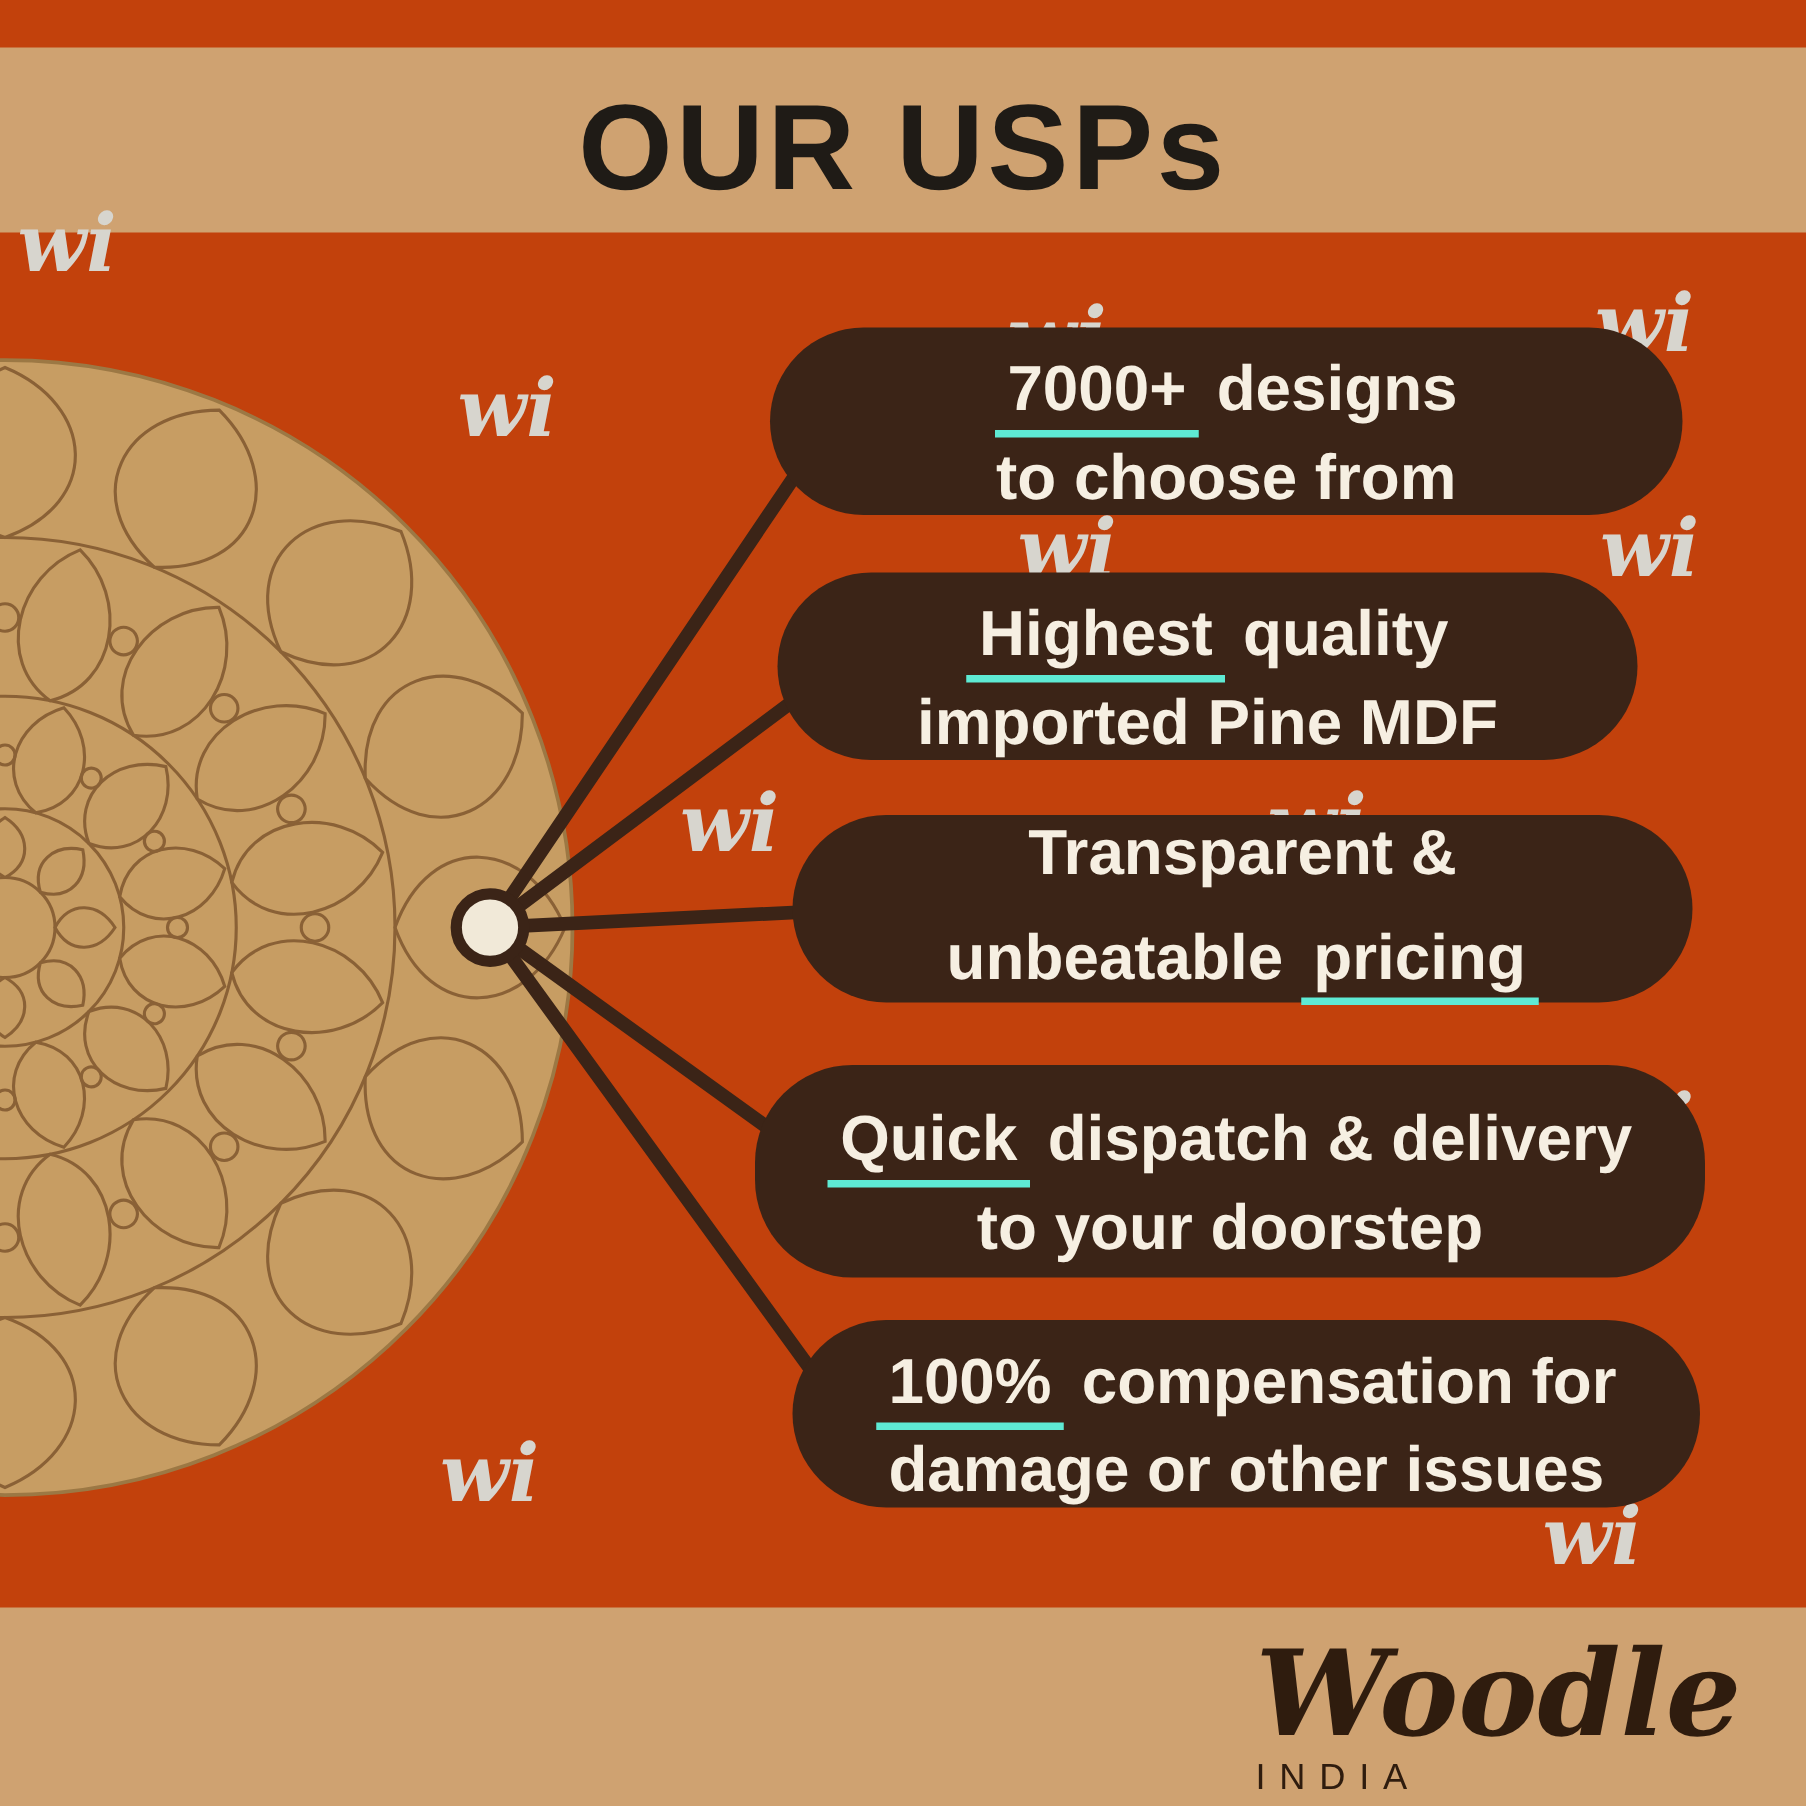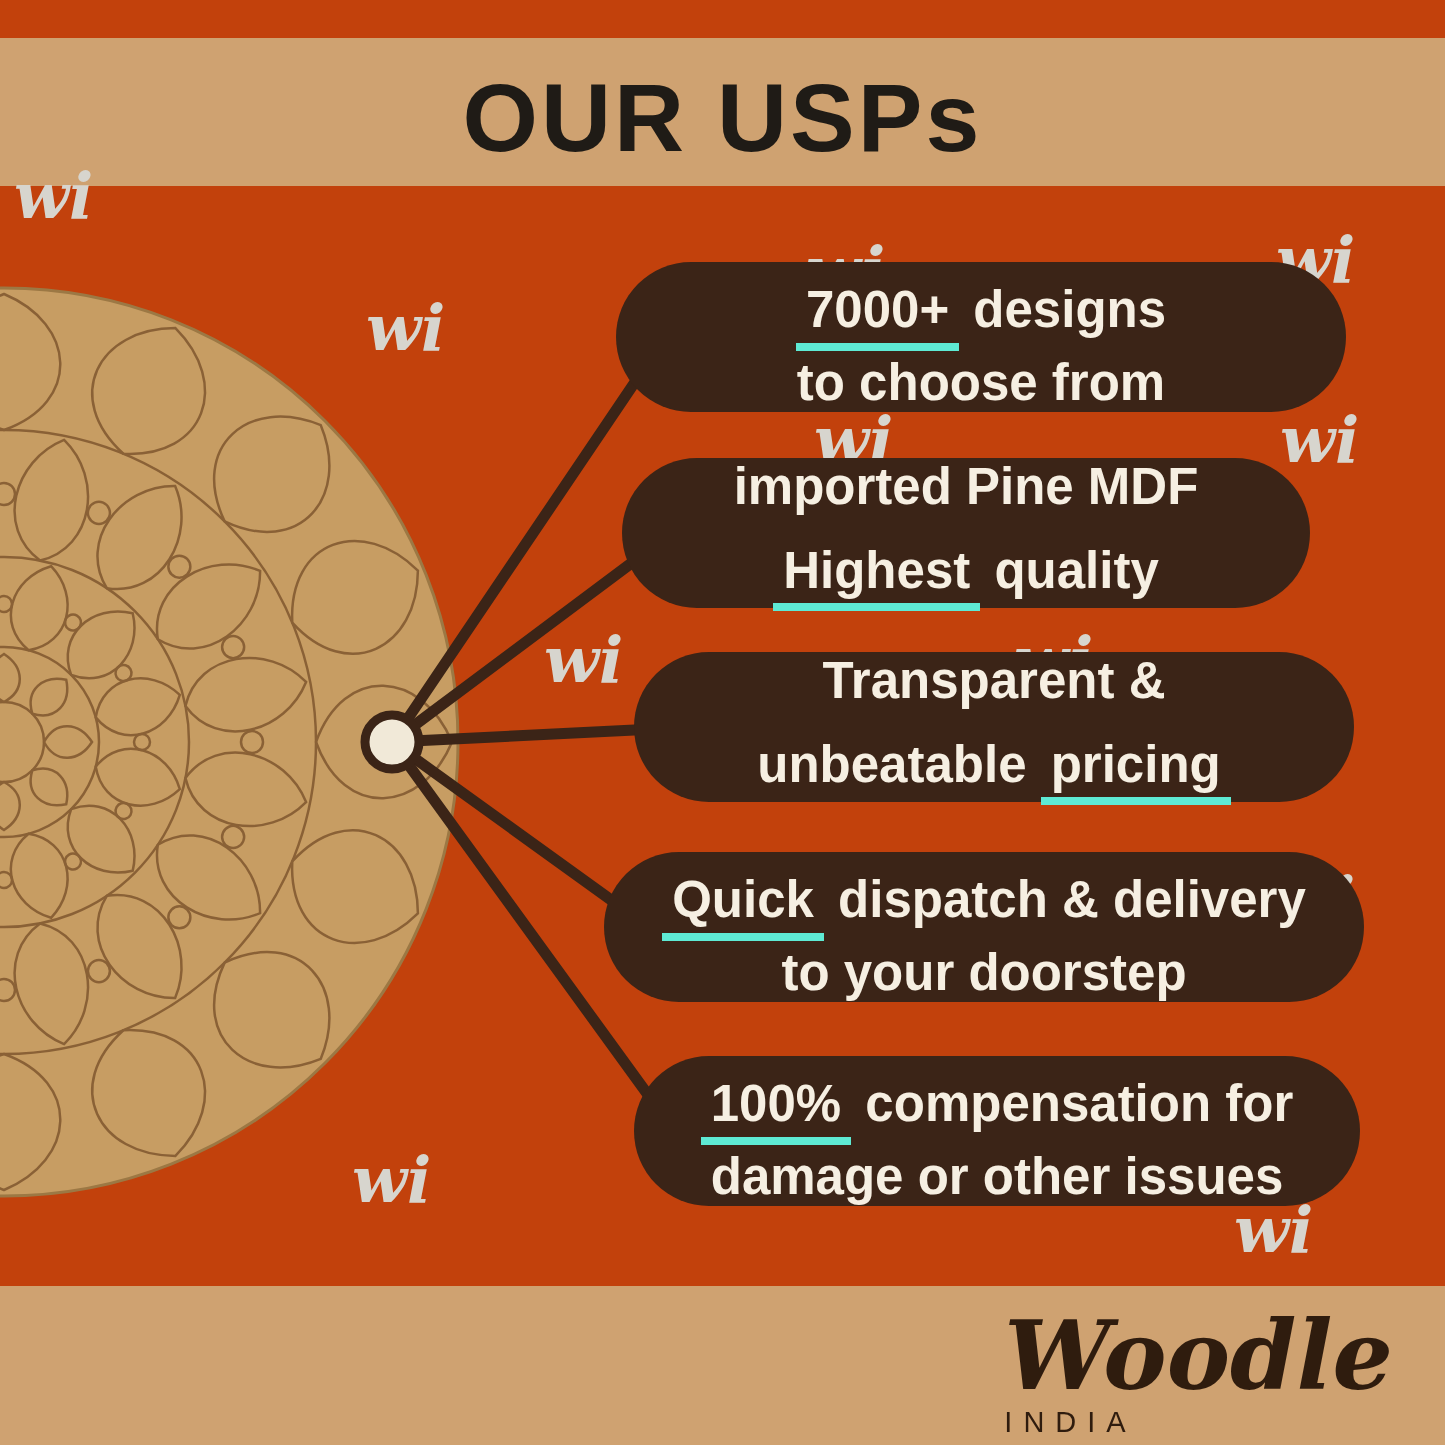--- a/index.html
+++ b/index.html
@@ -44,26 +44,26 @@
   .cline{stroke:#3b2417;stroke-width:11;stroke-linecap:round;}
 
   
   .pill{
     position:absolute;z-index:5;background:#3b2417;border-radius:78px;
     color:#f6efe2;display:flex;flex-direction:column;align-items:center;
     justify-content:center;text-align:center;font-weight:bold;
     font-size:51px;line-height:1.26;
   }
   .pill-line{white-space:nowrap;}
-  .u{display:inline-block;border-bottom:8px solid #5eead4;padding:0 10px;margin-top:19px;}
+  .u{display:inline-block;border-bottom:6px solid #5eead4;padding:0 10px;margin-top:19px;}
   .u:empty{display:none;}
   .pill.p1{top:262px;left:616px;width:730px;height:150px;}
   .pill.p2{top:458px;left:622px;width:688px;height:150px;}
   .pill.p3{top:652px;left:634px;width:720px;height:150px;}
-  .pill.p4{top:852px;left:604px;width:760px;height:150px;}
+  .pill.p4{top:852px;left:604px;width:760px;height:170px;}
   .pill.p5{top:1056px;left:634px;width:726px;height:150px;}
 
   
   .logo{position:absolute;top:1306px;right:52px;z-index:6;color:#2f1c0e;}
   .logo .brand{font-family:"DejaVu Serif",serif;font-style:italic;font-weight:bold;
     font-size:95px;line-height:1.05;}
   .logo .country{font-size:29px;letter-spacing:11px;margin-top:0;font-weight:normal;}
 </style>
 </head>
 <body>
@@ -198,22 +198,22 @@
     <line class="cline" x1="392" y1="742" x2="675" y2="1132"></line>
     <circle cx="392" cy="742" r="27" fill="#f1e9d8" stroke="#3b2417" stroke-width="9"></circle>
   </svg>
 
   <div class="pill p1">
     <div class="pill-line"><span></span><span class="u">7000+</span><span> designs</span></div>
     <div class="pill-line"><span>to choose from</span><span></span></div>
   </div>
 
   <div class="pill p2">
+    <div class="pill-line"><span></span><span class="u">Highest</span><span> quality</span></div>
     <div class="pill-line"><span>imported Pine MDF</span><span></span></div>
-    <div class="pill-line"><span></span><span class="u">Highest</span><span> quality</span></div>
   </div>
 
   <div class="pill p3">
     <div class="pill-line"><span>Transparent &amp;</span><span></span></div>
     <div class="pill-line"><span>unbeatable </span><span class="u">pricing</span><span></span></div>
   </div>
 
   <div class="pill p4">
     <div class="pill-line"><span></span><span class="u">Quick</span><span> dispatch &amp; delivery</span></div>
     <div class="pill-line"><span>to your doorstep</span><span></span></div>

